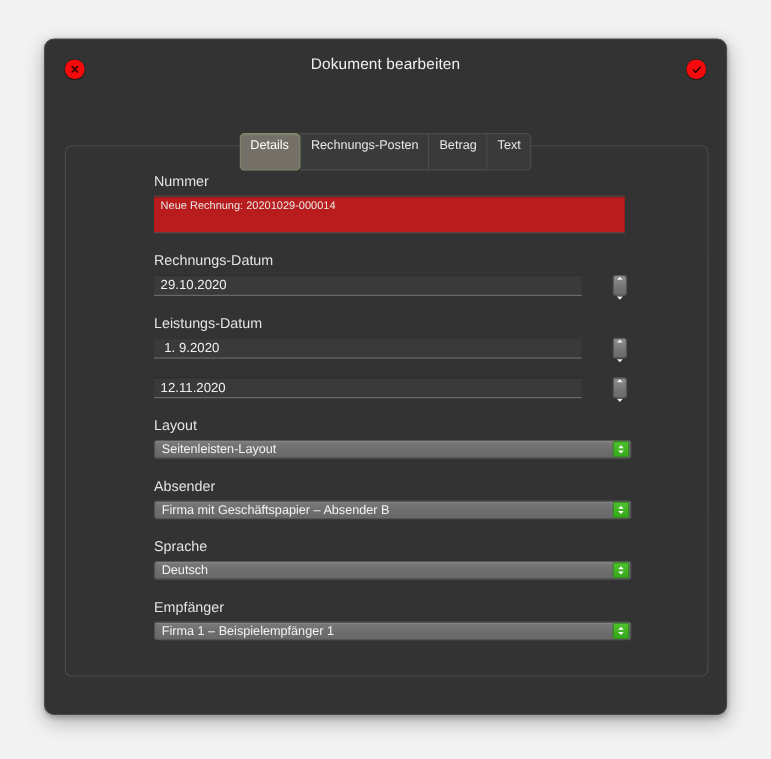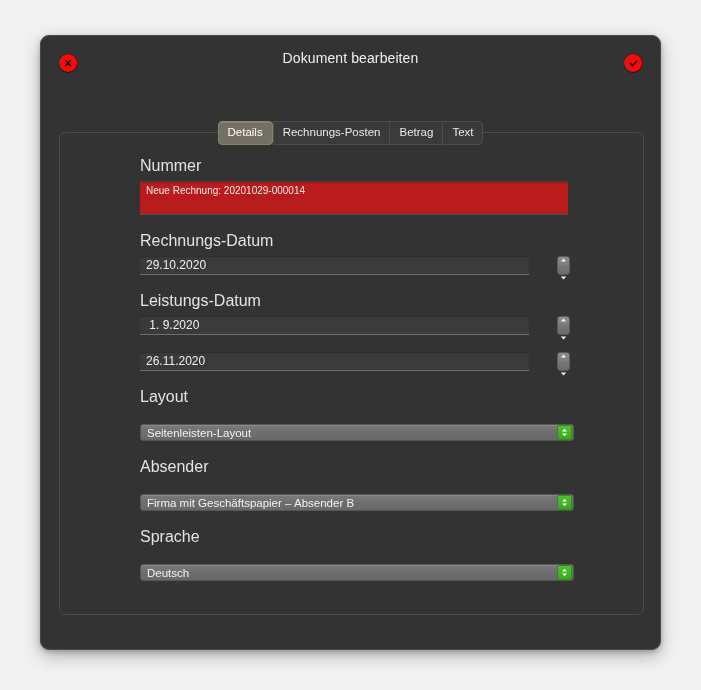--- a/index.html
+++ b/index.html
@@ -65,21 +65,21 @@
     left: 0; right: 0;
     top: 85px;
     height: 22px;
     display: flex;
     justify-content: center;
     align-items: flex-start;
     z-index: 5;
   }
   .tab {
     position: relative;
-    height: 24px;
+    height: 34px;
     line-height: 20px;
     padding: 0 9px;
     font-size: 11.5px;
     color: #e8e8e8;
     background: #3a3a3a;
     border: 1px solid #4d4d4d;
     border-right: none;
     box-sizing: border-box;
     cursor: pointer;
     user-select: none;
@@ -114,21 +114,21 @@
     position: absolute;
     left: 80px;
     top: 24px;
     width: 430px;
   }
 
   .field { margin-bottom: 17px; }
 
   .field-label {
     color: #e3e3e3;
-    font-size: 16px;
+    font-size: 13px;
     margin-bottom: 6px;
     user-select: none;
   }
 
   
   .readonly-field {
     height: 34px;
     line-height: 18px;
     background: #b91c1c;
     color: #e8e8e8;
@@ -196,21 +196,20 @@
     box-sizing: border-box;
     color: #f2f2f2;
     font-size: 11.5px;
     padding: 0 22px 0 6px;
     cursor: pointer;
     user-select: none;
     white-space: nowrap;
     overflow: hidden;
     text-overflow: ellipsis;
     box-shadow: inset 0 1px 0 rgba(255,255,255,0.12);
-    margin-top: 12px;
   }
   .select-arrow {
     position: absolute;
     right: 1px;
     top: 0px;
     width: 15px;
     height: 15px;
     border-radius: 2px;
     background: linear-gradient(180deg, #4ec22e 0%, #36a81c 100%);
     border: 1px solid #2d8f16;
@@ -295,21 +294,21 @@
               <svg width="7" height="4" viewBox="0 0 7 4">
                   <path d="M3.5 3.4 L0.8 0.6 L6.2 0.6 Z" fill="#f0f0f0"></path>
                 </svg>
             </span>
           </div>
         </div>
       </div>
 
       <div class="field">
         <div class="stepper-row">
-          <div class="date-field">26.11.2020</div>
+          <div class="date-field">12.11.2020</div>
           <div class="stepper">
             <span class="chev">
               <svg width="7" height="4" viewBox="0 0 7 4">
                   <path d="M3.5 0.6 L6.2 3.4 L0.8 3.4 Z" fill="#f0f0f0"></path>
                 </svg>
             </span>
             <span class="chev">
               <svg width="7" height="4" viewBox="0 0 7 4">
                   <path d="M3.5 3.4 L0.8 0.6 L6.2 0.6 Z" fill="#f0f0f0"></path>
                 </svg>
@@ -347,16 +346,27 @@
         <div class="select-row">
           <div class="select">Deutsch<span class="select-arrow">
               <svg width="7" height="9" viewBox="0 0 7 9">
                 <path d="M3.5 0.8 L6.0 3.4 L1.0 3.4 Z" fill="#ffffff"></path>
                 <path d="M3.5 8.2 L1.0 5.6 L6.0 5.6 Z" fill="#ffffff"></path>
               </svg>
             </span></div>
         </div>
       </div>
 
+      <div class="field">
+        <div class="field-label">Empfänger</div>
+        <div class="select-row">
+          <div class="select">Firma 1 – Beispielempfänger 1<span class="select-arrow">
+              <svg width="7" height="9" viewBox="0 0 7 9">
+                <path d="M3.5 0.8 L6.0 3.4 L1.0 3.4 Z" fill="#ffffff"></path>
+                <path d="M3.5 8.2 L1.0 5.6 L6.0 5.6 Z" fill="#ffffff"></path>
+              </svg>
+            </span></div>
+        </div>
+      </div>
 
     </div>
   </div>
 </div>
 
 </body></html>

